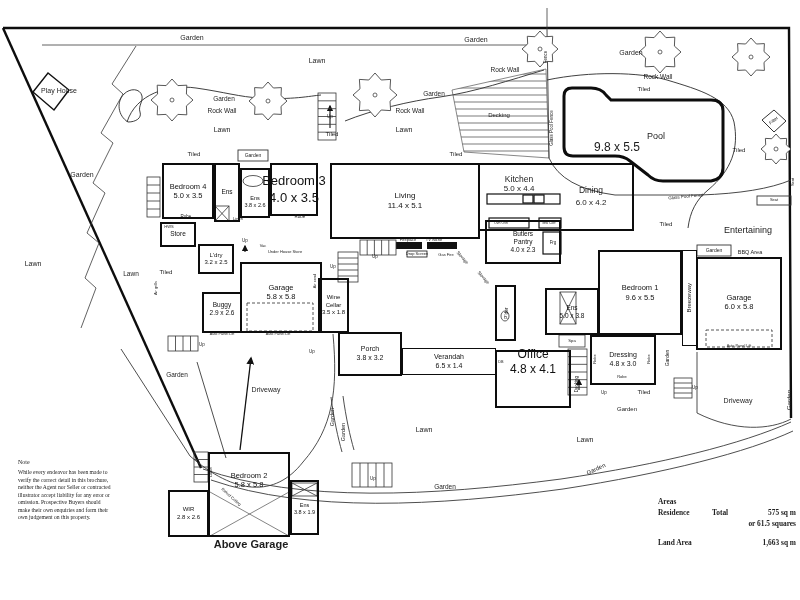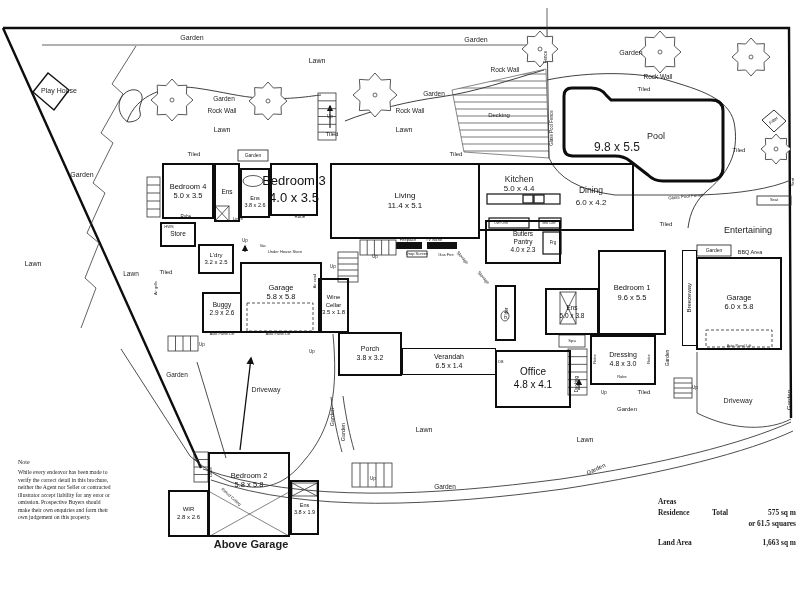--- a/index.html
+++ b/index.html
@@ -309,21 +309,21 @@
         </div>
       </div>
       <div class="room" style="left: 478px; top: 163px; width: 156px; height: 68px; border-width: 2.5px;"></div>
       <div class="room" style="left: 485px; top: 220px; width: 76px; height: 44px; border-width: 2.5px;">
         <div class="rl" style="font-size: 6.5px;">
           <div>Butlers</div>
           <div>Pantry</div>
           <div>4.0 x 2.3</div>
         </div>
       </div>
-      <div class="room" style="left: 598px; top: 250px; width: 68px; height: 85px; border-width: 2.5px;">
+      <div class="room" style="left: 598px; top: 250px; width: 84px; height: 85px; border-width: 2.5px;">
         <div class="rl" style="font-size: 7.5px;">
           <div>Bedroom 1</div>
           <div>9.6 x 5.5</div>
         </div>
       </div>
       <div class="room" style="left: 682px; top: 250px; width: 15px; height: 96px; border-width: 1.2px;">
         <div class="rl" style="font-size: 6px; transform: rotate(-90deg);">
           <div>Breezeway</div>
         </div>
       </div>
@@ -339,21 +339,21 @@
           <div>5.0 x 3.8</div>
         </div>
       </div>
       <div class="room" style="left: 590px; top: 335px; width: 66px; height: 50px; border-width: 2.5px;">
         <div class="rl" style="font-size: 7px; position: absolute; left: 50%; top: 23px; transform: translate(-50%, -50%);">
           <div>Dressing</div>
           <div>4.8 x 3.0</div>
         </div>
       </div>
       <div class="room" style="left: 495px; top: 350px; width: 76px; height: 58px; border-width: 2.5px;">
-        <div class="rl" style="font-size: 10px; position: absolute; left: 50%; top: 26px; transform: translate(-50%, -50%);">
+        <div class="rl" style="font-size: 12px; position: absolute; left: 50%; top: 10px; transform: translate(-50%, -50%);">
           <div>Office</div>
           <div>4.8 x 4.1</div>
         </div>
       </div>
       <div class="room" style="left: 338px; top: 332px; width: 64px; height: 44px; border-width: 2px;">
         <div class="rl" style="font-size: 7px;">
           <div>Porch</div>
           <div>3.8 x 3.2</div>
         </div>
       </div>

